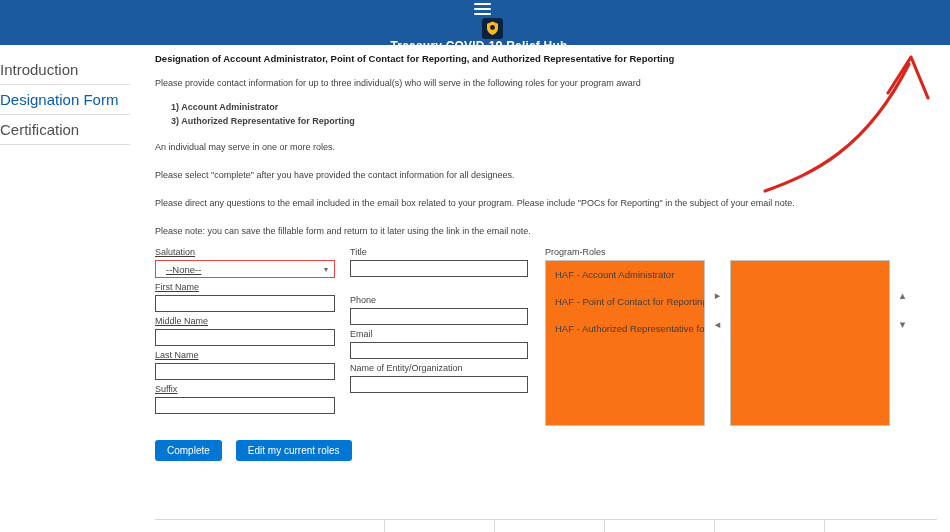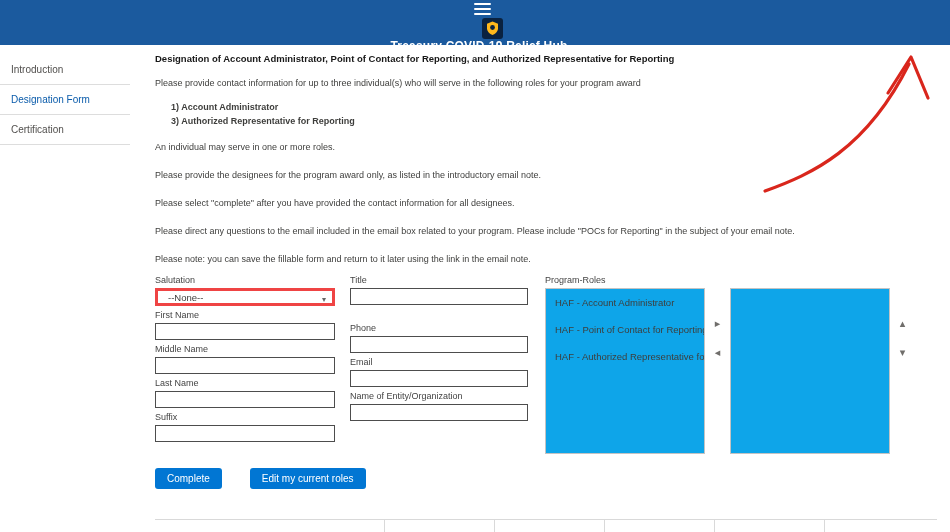--- a/index.html
+++ b/index.html
@@ -18,62 +18,62 @@
   }
   .hamburger { margin-left: 14px; width: 17px; cursor: pointer; }
   .hamburger span { display: block; height: 2px; background: #fff; margin: 3px 0; border-radius: 1px; }
   .logo { margin-left: 34px; width: 21px; height: 21px; display: flex; }
   .app-title { color: #fff; font-size: 12px; font-weight: bold; margin-left: 8px; letter-spacing: .2px; }
   .user-icon { margin-left: auto; margin-right: 18px; cursor: pointer; display: flex; }
 
   
   .sidebar { position: absolute; top: 45px; left: 0; width: 130px; padding-top: 10px; background: #fff; }
   .side-item {
-    height: 30px; display: flex; align-items: center; padding-left: 11px;
-    font-size: 10px; color: #514f4d; border-bottom: 1px solid #ddd; cursor: pointer;
+    height: 30px; display: flex; align-items: center; 
+    font-size: 15px; color: #514f4d; border-bottom: 1px solid #ddd; cursor: pointer;
   }
   .side-item.active { color: #0b5cab; }
 
   
   .main { position: absolute; left: 155px; top: 46px; width: 790px; color: #3e3e3c; font-size: 9px; }
   .heading { margin-top: 7px; font-weight: bold; color: #181818; font-size: 9.5px; }
   .p-intro { margin-top: 14px; }
   .roles-list { margin-top: 12px; margin-left: 16px; line-height: 14px; font-weight: bold; }
   .p-first { margin-top: 14px; }
   .p-std { margin-top: 18px; }
 
   
   .form-row { display: flex; margin-top: 11px; }
-  .col1 { width: 180px; margin-right: 15px; }
+  .col1 { width: 180px; margin-right: 15px; text-decoration: underline; }
   .col2 { width: 178px; margin-right: 17px; }
   .fgroup { margin-bottom: 4px; }
   .flabel { font-size: 9px; color: #444; line-height: 11px; margin-bottom: 2px; }
   .tinput {
     width: 100%; height: 17px; border: 1px solid #4d4d4d; font-size: 10px;
     padding: 0 3px; background: #fff; border-radius: 0; font-family: inherit;
   }
   .select {
-    position: relative; width: 100%; height: 18px; border: 3px solid #ef4444;
+    position: relative; width: 100%; height: 18px; border: 1px solid #ef4444;
     display: flex; align-items: center; padding-left: 10px; font-size: 9.5px;
     color: #3e3e3c; cursor: pointer; background: #fff; margin-bottom: 2px;
   }
   .select .arr { position: absolute; right: 6px; top: 4px; font-size: 8px; color: #666; }
 
   .roles-flex { display: flex; margin-top: 2px; }
-  .listbox { width: 160px; height: 166px; border: 1px solid #c3c3c3; background: #0ea5e9; overflow: hidden; }
+  .listbox { width: 160px; height: 166px; border: 1px solid #c3c3c3; background: #f97316; overflow: hidden; }
   .lb-item {
     height: 27px; display: flex; align-items: center; padding-left: 9px;
     font-size: 9.5px; color: #3e3e3c; cursor: pointer; white-space: nowrap; overflow: hidden;
   }
   .arrows { width: 25px; display: flex; flex-direction: column; align-items: center; }
   .arrows .a { color: #706e6b; font-size: 11px; cursor: pointer; line-height: 1; }
   .arrows .a1 { margin-top: 30px; }
   .arrows .a2 { margin-top: 18px; }
 
-  .btn-row { display: flex; margin-top: 14px; gap: 28px; }
+  .btn-row { display: flex; margin-top: 14px; gap: 14px; }
   .btn {
     background: #0176d3; color: #fff; border: none; font-size: 10px;
     padding: 5px 12px; border-radius: 3px; cursor: pointer; font-family: inherit;
   }
 
   
   .table-partial {
     position: absolute; left: 155px; top: 519px; width: 782px; height: 13px;
     border-top: 1px solid #d9d9d9; display: flex;
   }
@@ -120,21 +120,20 @@
   <div class="heading">Designation of Account Administrator, Point of Contact for Reporting, and Authorized Representative for Reporting</div>
 
   <div class="p-intro">Please provide contact information for up to three individual(s) who will serve in the following roles for your program award</div>
 
   <div class="roles-list">
     <div>1) Account Administrator</div>
     <div>3) Authorized Representative for Reporting</div>
   </div>
 
   <div class="p-first">An individual may serve in one or more roles.</div>
-  <div class="p-std">Please provide the designees for the program award only, as listed in the introductory email note.</div>
   <div class="p-std">Please select "complete" after you have provided the contact information for all designees.</div>
   <div class="p-std">Please direct any questions to the email included in the email box related to your program. Please include "POCs for Reporting" in the subject of your email note.</div>
   <div class="p-std">Please note: you can save the fillable form and return to it later using the link in the email note.</div>
 
   <div class="form-row">
 
     <div class="col1">
       <div class="fgroup">
         <div class="flabel">Salutation</div>
         <div class="select">

